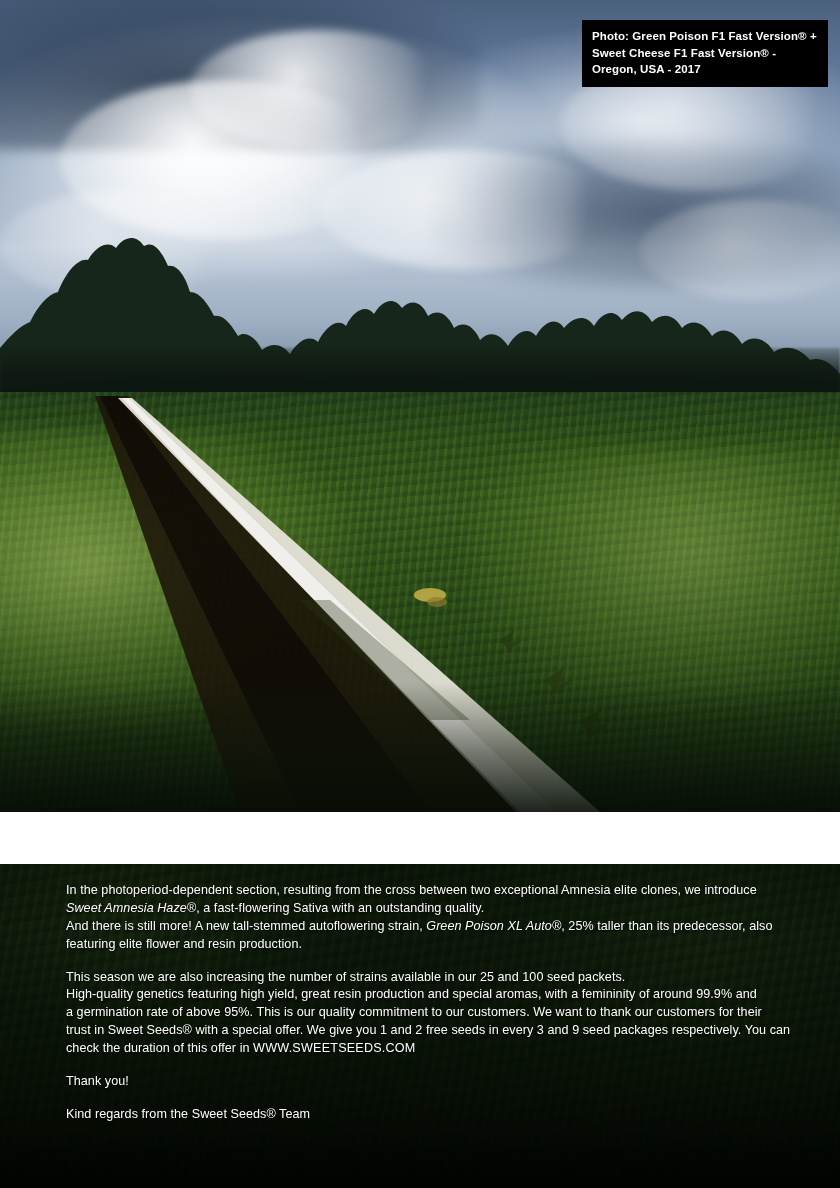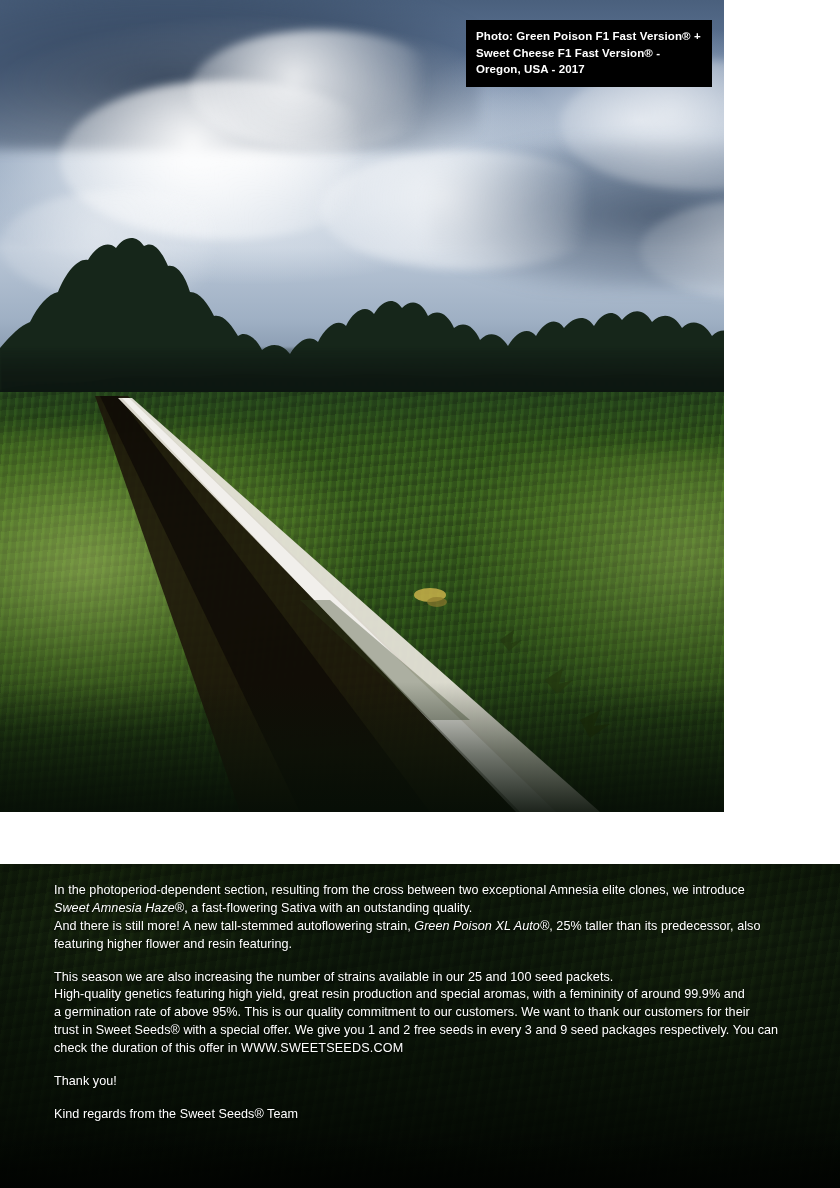--- a/index.html
+++ b/index.html
@@ -13,21 +13,21 @@
     position: relative;
     overflow: hidden;
     font-family: "Liberation Sans", sans-serif;
   }
 
   
   .photo-panel {
     position: absolute;
     left: 0;
     top: 0;
-    width: 724px;
+    width: 840px;
     height: 812px;
     overflow: hidden;
     background: #14202c;
   }
 
   
   .sky {
     position: absolute;
     left: 0; top: 0;
     width: 840px; height: 400px;
@@ -181,21 +181,21 @@
     background: linear-gradient(to bottom, rgba(4,10,4,0.62) 0%, rgba(4,10,4,0.72) 70%, rgba(2,6,2,0.88) 100%);
   }
   .tp-bottomdark {
     position: absolute;
     left: 0; bottom: 0; width: 840px; height: 60px;
     background: linear-gradient(to bottom, rgba(0,0,0,0) 0%, rgba(0,0,0,0.55) 100%);
   }
 
   .body-copy {
     position: absolute;
-    left: 54px;
+    left: 66px;
     top: 18px;
     width: 742px;
     color: #ffffff;
     font-size: 12.6px;
     line-height: 1.42;
     letter-spacing: .05px;
     text-shadow: 0 1px 2px rgba(0,0,0,0.65);
   }
   .body-copy p { margin: 0; }
   .body-copy .para-gap { height: 15px; }
@@ -262,21 +262,21 @@
   <div class="tp-photo">
     <div class="tp-tex"></div>
   </div>
   <div class="tp-dim"></div>
   <div class="tp-bottomdark"></div>
 
   <div class="body-copy">
     <p>In the photoperiod-dependent section, resulting from the cross between two exceptional Amnesia elite clones, we introduce</p>
     <p><span class="strain">Sweet Amnesia Haze®</span><span>, a fast-flowering Sativa with an outstanding quality.</span></p>
     <p><span>And there is still more! A new tall-stemmed autoflowering strain, </span><span class="strain">Green Poison XL Auto®</span><span>, 25% taller than its predecessor, also</span></p>
-    <p>featuring higher flower and resin featuring.</p>
+    <p>featuring elite flower and resin production.</p>
 
     <div class="para-gap"></div>
 
     <p>This season we are also increasing the number of strains available in our 25 and 100 seed packets.</p>
     <p>High-quality genetics featuring high yield, great resin production and special aromas, with a femininity of around 99.9% and</p>
     <p>a germination rate of above 95%. This is our quality commitment to our customers. We want to thank our customers for their</p>
     <p>trust in Sweet Seeds® with a special offer. We give you 1 and 2 free seeds in every 3 and 9 seed packages respectively. You can</p>
     <p><span>check the duration of this offer in </span><span class="url">WWW.SWEETSEEDS.COM</span></p>
 
     <div class="para-gap"></div>

